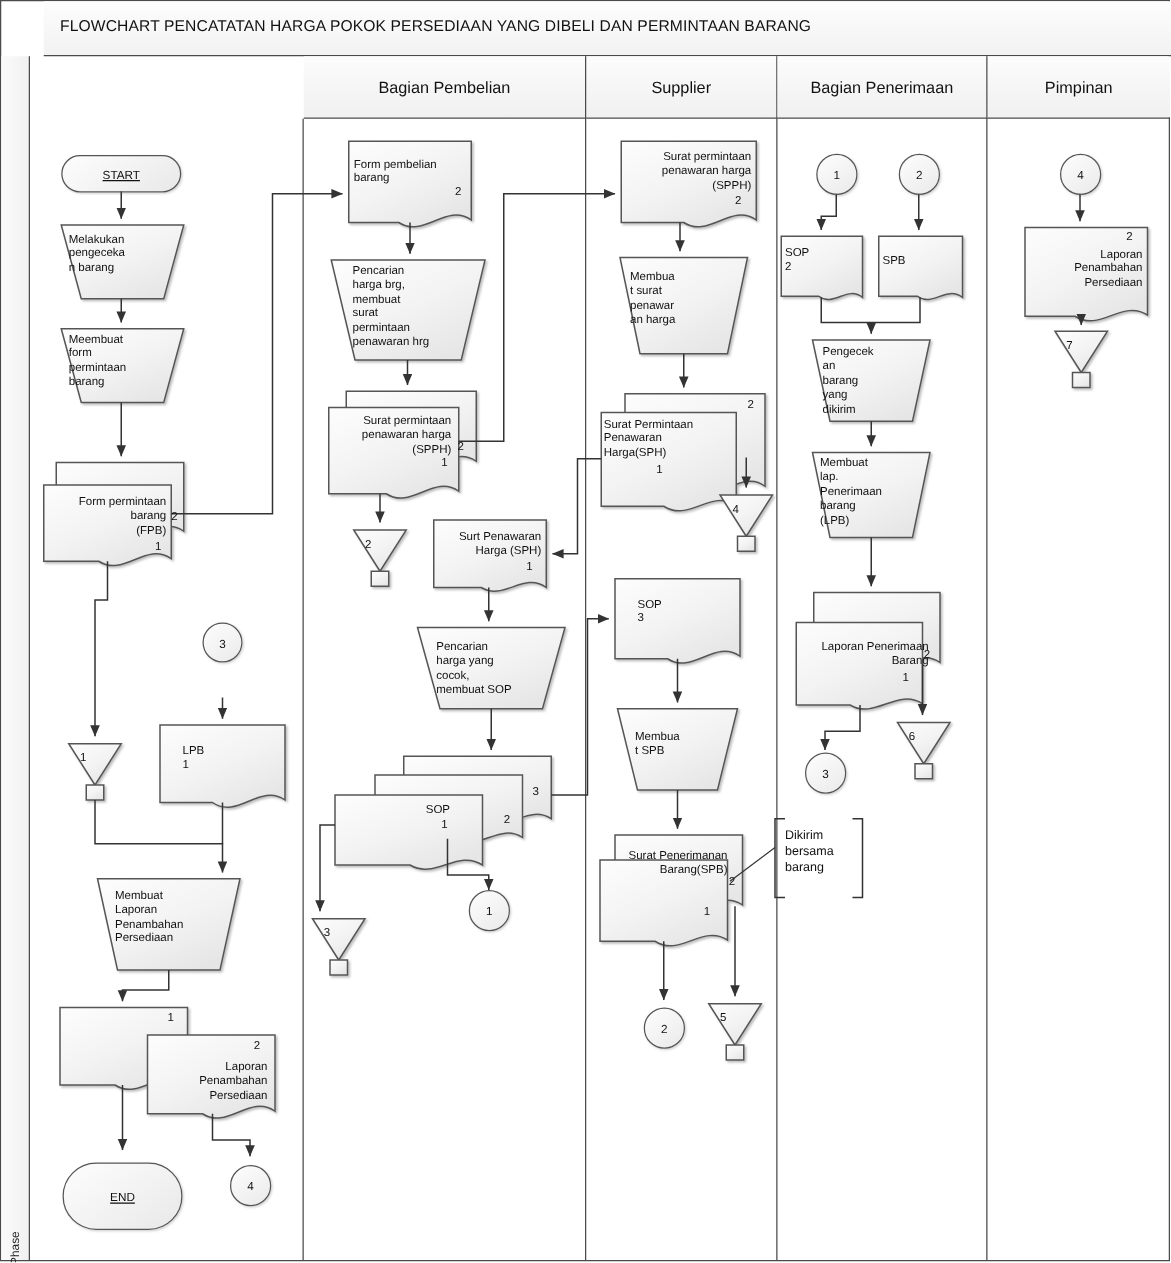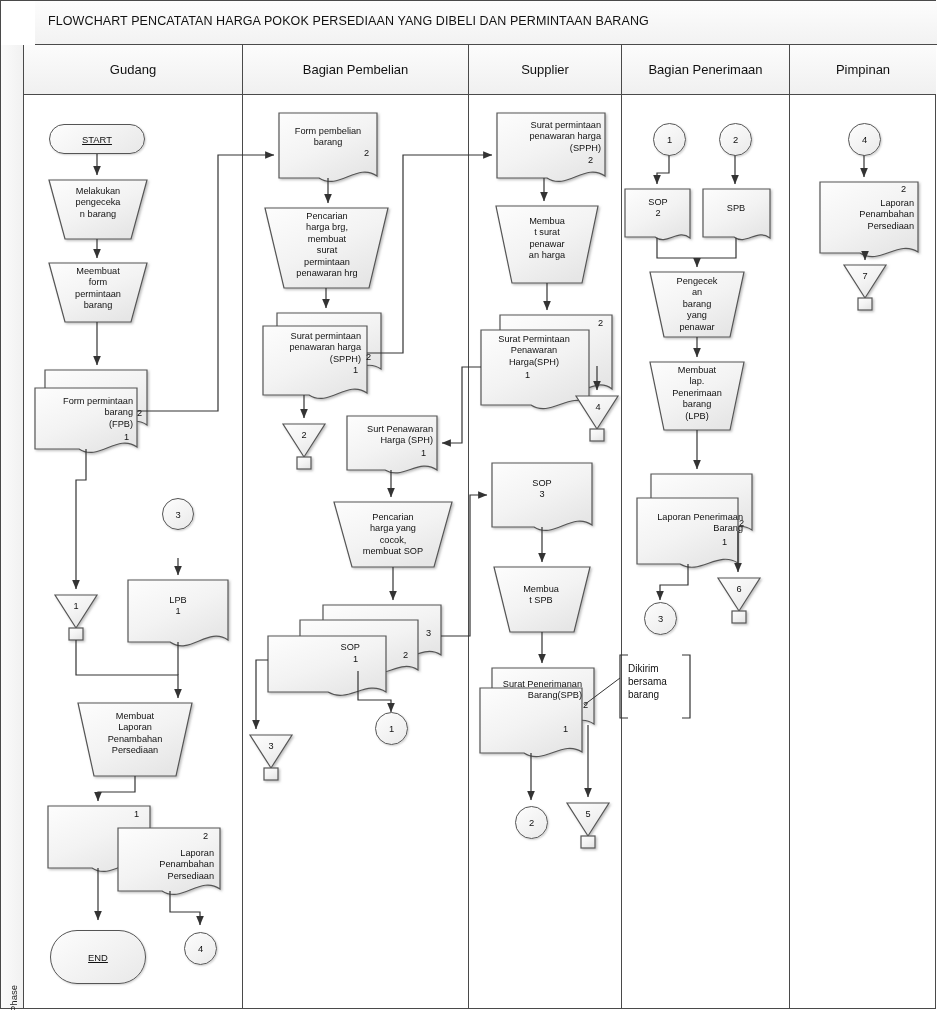--- a/index.html
+++ b/index.html
@@ -28,21 +28,21 @@
     box-sizing:border-box;display:flex;align-items:center;justify-content:center;}
   .lane-head span{font-size:13px;color:#111;}
   .lane-body{position:absolute;top:95px;height:913px;border-right:1px solid #4a4a4a;box-sizing:border-box;}
   .lane-body.last,.lane-head.last{border-right:none;}
 
   
   .layer{position:absolute;left:0;top:0;width:937px;height:1010px;}
   .layer svg{position:absolute;left:0;top:0;}
 
   .node{position:absolute;box-sizing:border-box;}
-  .lbl{position:absolute;text-align:center;font-size:9.2px;line-height:11.4px;color:#111;
+  .lbl{position:absolute;font-size:9.2px;line-height:11.4px;color:#111;
        white-space:pre-line;pointer-events:none;}
   .lbl.r{text-align:right;}
   .copyno{position:absolute;font-size:9.2px;color:#111;}
 
   
   .term{border:1.3px solid #555;border-radius:999px;
     background:linear-gradient(145deg,#fdfdfd 0%,#f1f1f1 60%,#e8e8e8 100%);
     display:flex;align-items:center;justify-content:center;font-size:9.4px;color:#111;
     box-shadow:1px 1px 2px rgba(0,0,0,.18);text-decoration:underline;}
   
@@ -58,23 +58,20 @@
   <div class="frame"></div>
 
   <div class="title-bar">
     <div class="title-text">FLOWCHART PENCATATAN HARGA POKOK PERSEDIAAN YANG DIBELI DAN PERMINTAAN BARANG</div>
   </div>
 
   <div class="phase-band">
     <div class="phase-label">Phase</div>
   </div>
 
-  <div class="lane-head" style="left:24px;width:219px;">
-      <span>Gudang</span>
-    </div>
   <div class="lane-head" style="left:469px;width:153px;">
       <span>Supplier</span>
     </div>
   <div class="lane-head" style="left:243px;width:226px;">
       <span>Bagian Pembelian</span>
     </div>
   <div class="lane-head last" style="left:790px;width:146px;">
       <span>Pimpinan</span>
     </div>
   <div class="lane-head" style="left:622px;width:168px;">
@@ -340,21 +337,21 @@
 
   <div class="node conn" style="left:653px;top:123px;width:33px;height:33px;">1</div>
   <div class="node conn" style="left:719px;top:123px;width:33px;height:33px;">2</div>
   <div class="lbl" style="left:628px;top:197px;width:60px;">SOP
 2</div>
   <div class="lbl" style="left:706px;top:203px;width:60px;">SPB</div>
   <div class="lbl" style="left:658px;top:276px;width:78px;">Pengecek
 an
 barang
 yang
-penawar</div>
+dikirim</div>
   <div class="lbl" style="left:656px;top:365px;width:82px;">Membuat
 lap.
 Penerimaan
 barang
 (LPB)</div>
   <div class="lbl r" style="left:636px;top:512px;width:96px;padding-left:11px;">Laporan Penerimaan
 Barang</div>
   <div class="copyno" style="left:739px;top:518px;">2</div>
   <div class="copyno" style="left:722px;top:537px;">1</div>
   <div class="node conn" style="left:644px;top:602px;width:33px;height:33px;">3</div>

